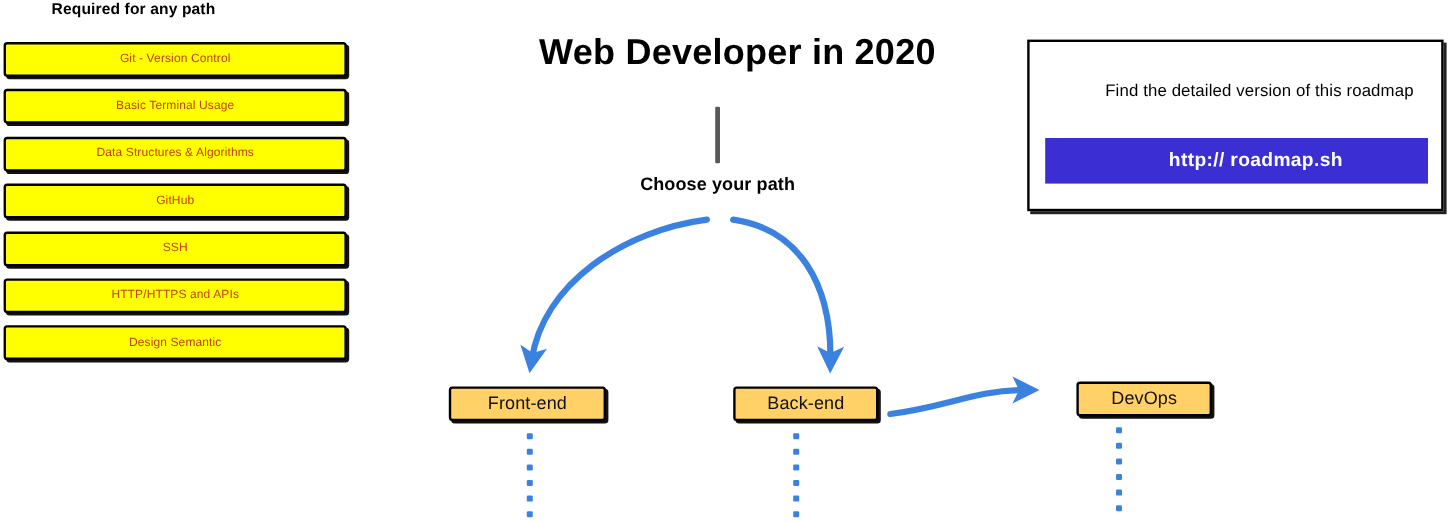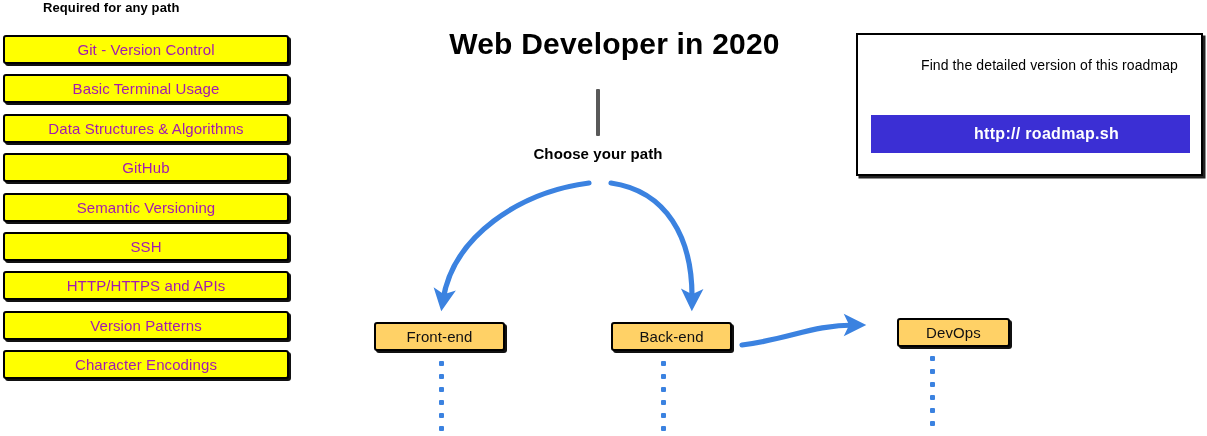--- a/index.html
+++ b/index.html
@@ -37,23 +37,23 @@
     margin-bottom: 10.4px;
     background: #ffff00;
     border: 2.5px solid #000000;
     border-radius: 3px;
     display: flex;
     align-items: center;
     justify-content: center;
     box-shadow: 2px 2px 0 #111;
   }
   .skill-label {
-    font-size: 15px;
+    font-size: 10px;
     font-weight: 500;
-    color: #a21caf;
+    color: #c2410c;
     letter-spacing: 0.1px;
     line-height: 1;
     white-space: nowrap;
   }
 
   
   #main-title {
     position: absolute;
     left: 0; top: 27px;
     width: 1207px;
@@ -141,21 +141,21 @@
     box-shadow: 2.5px 2.5px 0 #222;
   }
   .info-line {
     position: absolute;
     left: 0; width: 347px;
     text-align: center;
     font-size: 14px;
     color: #000;
     letter-spacing: 0.1px;
   }
-  #info-line-0 { top: 22px; padding-left: 36px; }
+  #info-line-0 { top: 32px; padding-left: 36px; }
   #info-line-1 { top: 50px; }
   #roadmap-button {
     position: absolute;
     left: 13px; top: 80px;
     width: 319px; height: 38px;
     background: #3b2fd4;
     display: flex;
     align-items: center;
     justify-content: center;
     padding-left: 32px;
@@ -179,33 +179,27 @@
   <div class="skill-box">
     <span class="skill-label">Basic Terminal Usage</span>
   </div>
   <div class="skill-box">
     <span class="skill-label">Data Structures &amp; Algorithms</span>
   </div>
   <div class="skill-box">
     <span class="skill-label">GitHub</span>
   </div>
   <div class="skill-box">
-    <span class="skill-label">Semantic Versioning</span>
-  </div>
-  <div class="skill-box">
     <span class="skill-label">SSH</span>
   </div>
   <div class="skill-box">
     <span class="skill-label">HTTP/HTTPS and APIs</span>
   </div>
   <div class="skill-box">
-    <span class="skill-label">Version Patterns</span>
-  </div>
-  <div class="skill-box">
-    <span class="skill-label">Character Encodings</span>
+    <span class="skill-label">Design Semantic</span>
   </div>
 </div>
 
 <div id="main-title">
   <span class="title-inner">Web Developer in 2020</span>
 </div>
 
 <div id="trunk-line"></div>
 
 <div id="choose-path-label">Choose your path</div>

